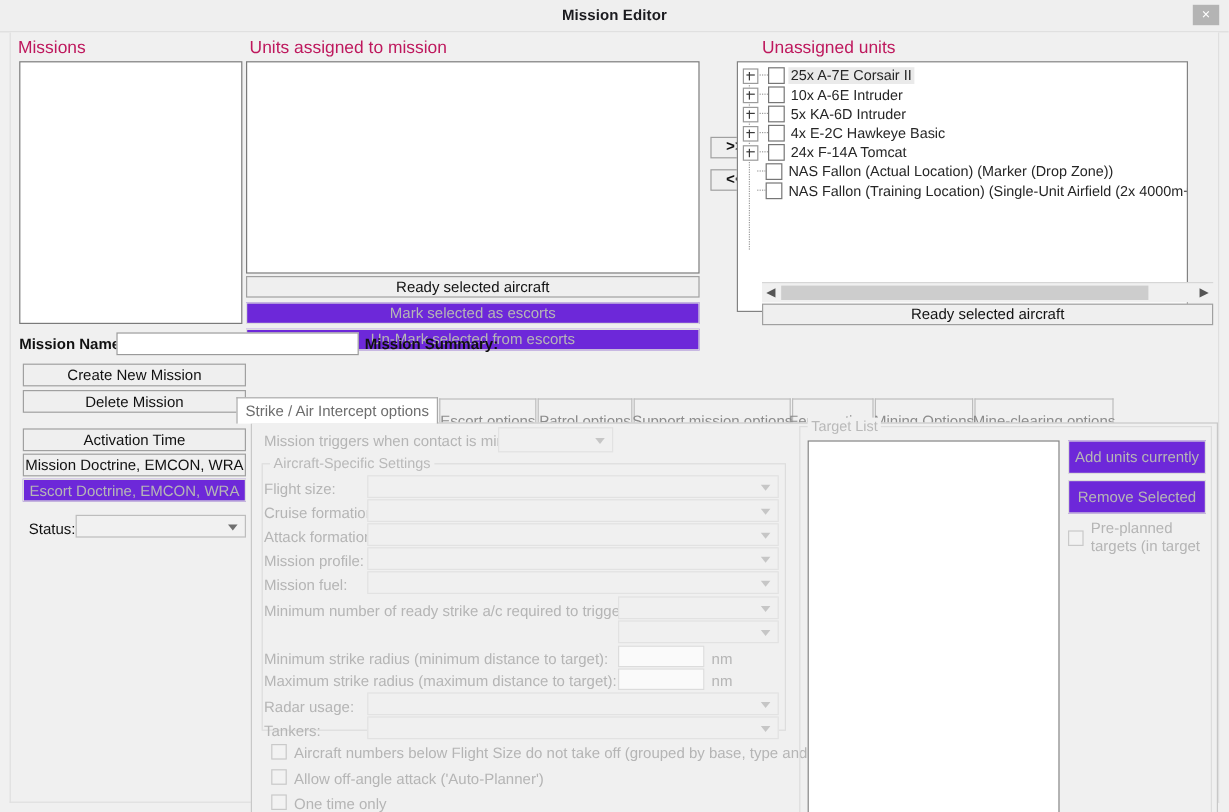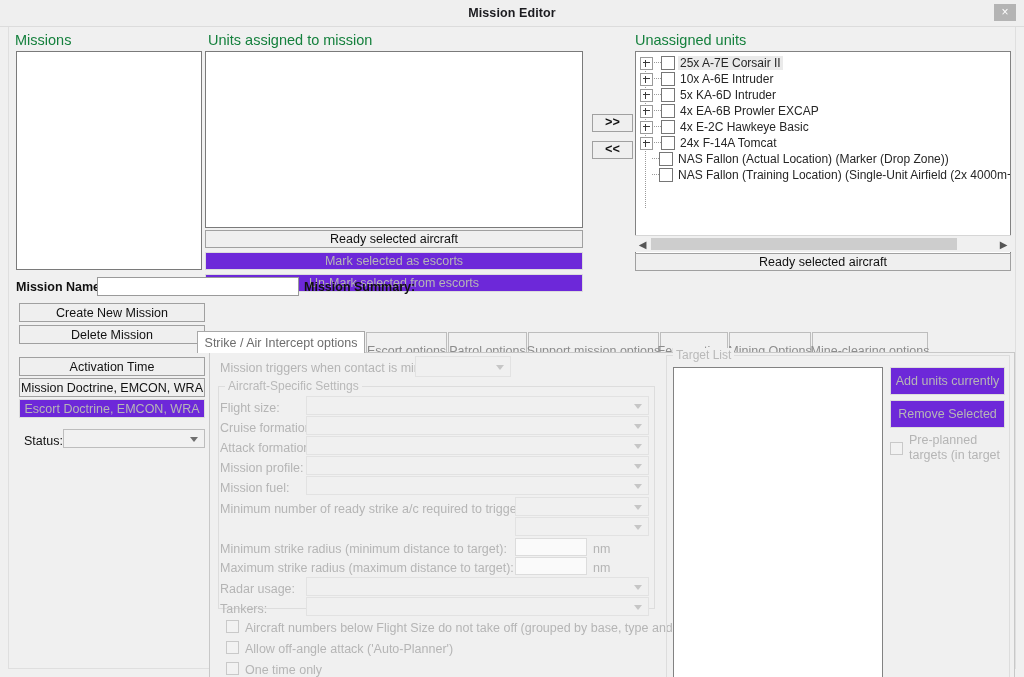--- a/index.html
+++ b/index.html
@@ -52,21 +52,21 @@
     width: 1008px; height: 642px;
     background: #f0f0f0;
     border: 1px solid #dfdfdf;
     border-top: none;
     box-sizing: border-box;
   }
 
   .hdr {
     position: absolute;
     font-size: 14.5px;
-    color: #15803d;
+    color: #be185d;
     white-space: nowrap;
   }
 
   
   .listbox {
     position: absolute;
     background: #ffffff;
     border: 1px solid #7a7a7a;
     box-sizing: border-box;
     overflow: hidden;
@@ -303,46 +303,40 @@
 
     <div class="listbox" style="left:196px; top:24px; width:378px; height:177px;"></div>
 
     <div class="btn" id="btn-ready-assigned" style="left:196px; top:203px; width:378px; height:18px;">Ready selected aircraft</div>
     <div class="btn disabled" style="left:196px; top:225px; width:378px; height:18px;">Mark selected as escorts</div>
     <div class="btn disabled" style="left:196px; top:247px; width:378px; height:18px;">Un-Mark selected from escorts</div>
 
     <div class="btn mono" style="left:583px; top:87px; width:41px; height:18px;">&gt;&gt;</div>
     <div class="btn mono" style="left:583px; top:114px; width:41px; height:18px;">&lt;&lt;</div>
 
-    <div class="panelbox" style="left:626px; top:24px; width:376px; height:209px;">
+    <div class="panelbox" style="left:605px; top:24px; width:376px; height:209px;">
       <div class="vline" style="top:14px; height:142px;"></div>
       <div class="tree" id="unassigned-tree">
           <div class="tnode sel">
             <div class="expander"></div>
             <div class="dots"></div>
             <div class="cb"></div>
             <span class="tlabel">25x A-7E Corsair II</span>
           </div>
           <div class="tnode">
             <div class="expander"></div>
             <div class="dots"></div>
             <div class="cb"></div>
             <span class="tlabel">10x A-6E Intruder</span>
           </div>
           <div class="tnode">
             <div class="expander"></div>
             <div class="dots"></div>
             <div class="cb"></div>
             <span class="tlabel">5x KA-6D Intruder</span>
-          </div>
-          <div class="tnode">
-            <div class="expander"></div>
-            <div class="dots"></div>
-            <div class="cb"></div>
-            <span class="tlabel">4x EA-6B Prowler EXCAP</span>
           </div>
           <div class="tnode">
             <div class="expander"></div>
             <div class="dots"></div>
             <div class="cb"></div>
             <span class="tlabel">4x E-2C Hawkeye Basic</span>
           </div>
           <div class="tnode">
             <div class="expander"></div>
             <div class="dots"></div>

